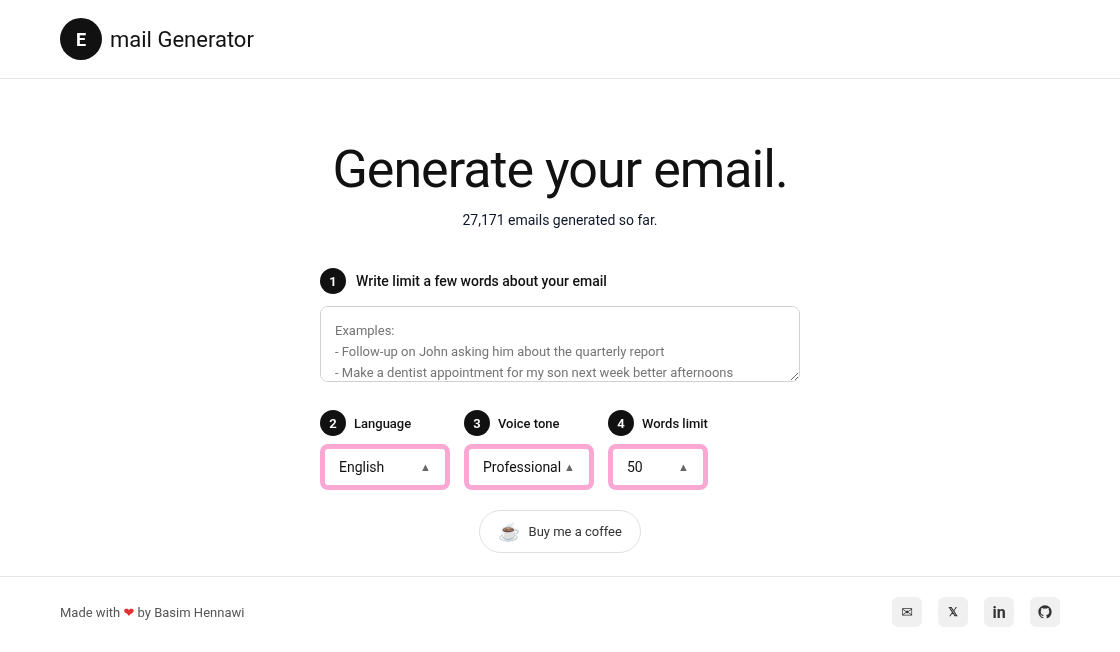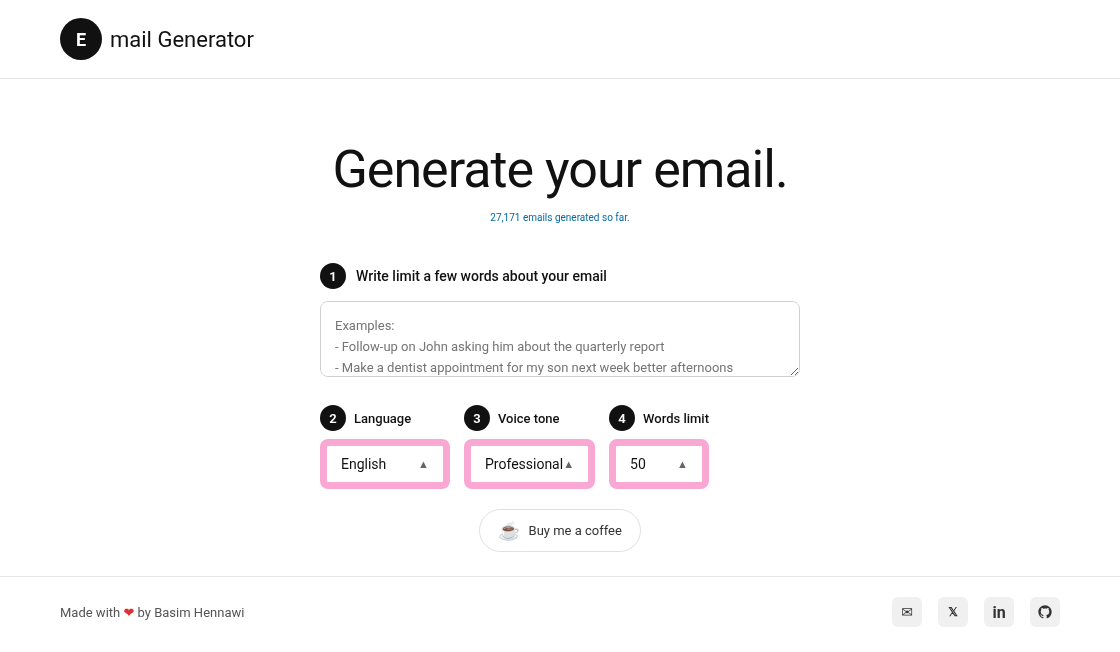--- a/index.html
+++ b/index.html
@@ -57,22 +57,22 @@
     .headline {
       font-size: 52px;
       font-weight: 400;
       color: #111111;
       letter-spacing: -1px;
       margin-bottom: 12px;
       text-align: center;
     }
 
     .subheadline {
-      font-size: 10px;
-      color: #0369a1;
+      font-size: 14px;
+      color: #0f172a;
       margin-bottom: 40px;
       text-align: center;
     }
 
     
     .form-container {
       width: 100%;
       max-width: 480px;
     }
 
@@ -144,21 +144,21 @@
     .option-label-text {
       font-size: 13px;
       font-weight: 500;
       color: #111111;
     }
 
     .select-box {
       display: flex;
       align-items: center;
       justify-content: space-between;
-      border: 7px solid #f9a8d4;
+      border: 5px solid #f9a8d4;
       border-radius: 8px;
       padding: 10px 14px;
       font-size: 14px;
       color: #111111;
       cursor: pointer;
       background: #fff;
       min-width: 130px;
       user-select: none;
     }
 

